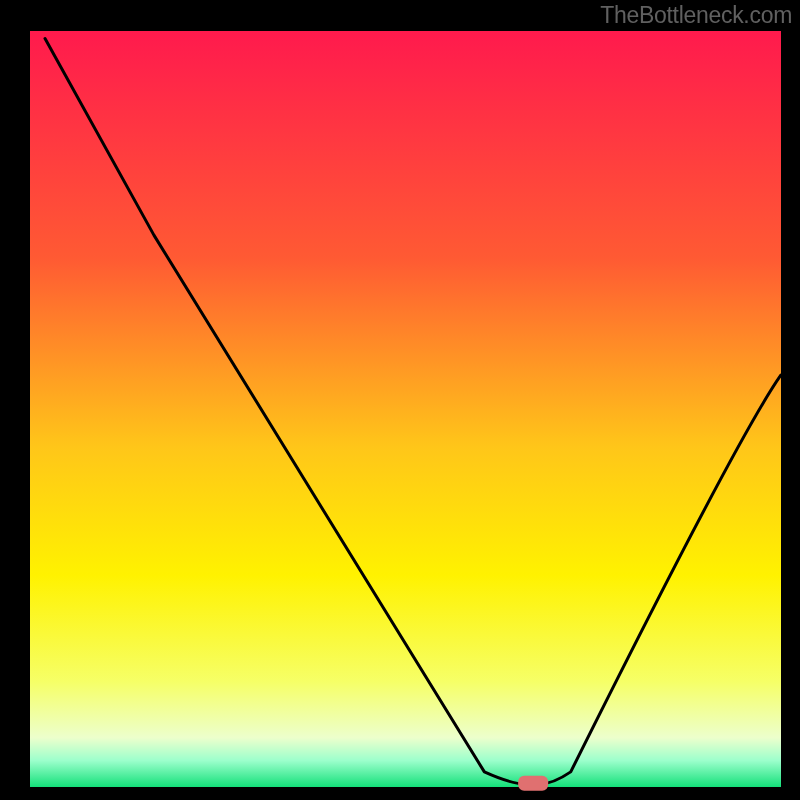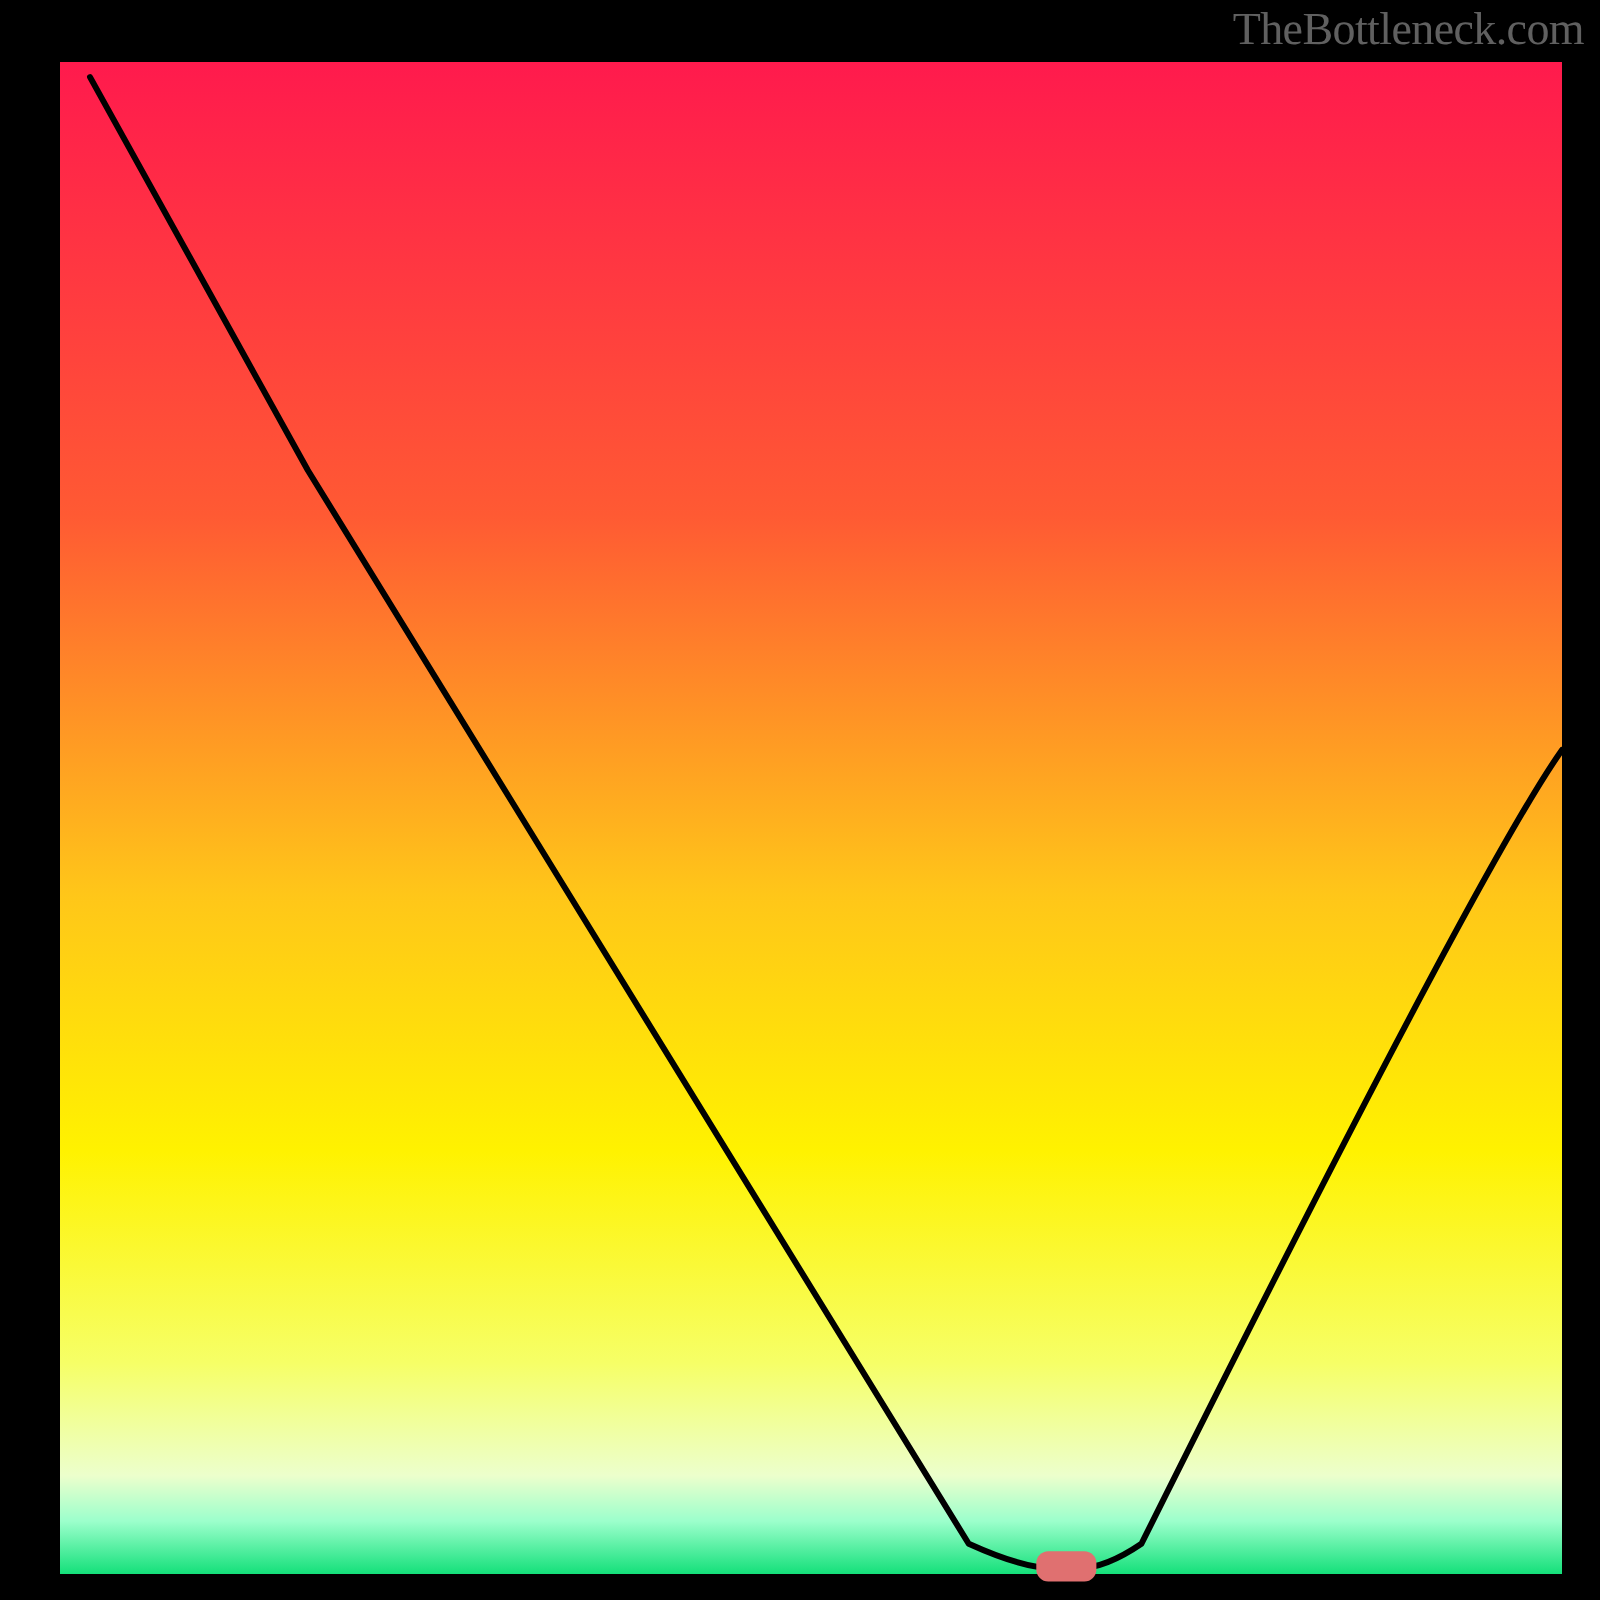--- a/index.html
+++ b/index.html
@@ -13,21 +13,21 @@
   .container {
     position: relative;
     width: 800px;
     height: 800px;
   }
   .watermark {
     position: absolute;
     top: 2px;
     right: 8px;
     color: #606060;
-    font-family: Liberation Serif, serif;
+    font-family: Liberation Sans, sans-serif;
     font-size: 23px;
     font-weight: 500;
     letter-spacing: -0.3px;
     z-index: 5;
   }
   svg.plot {
     position: absolute;
     left: 0;
     top: 0;
   }

